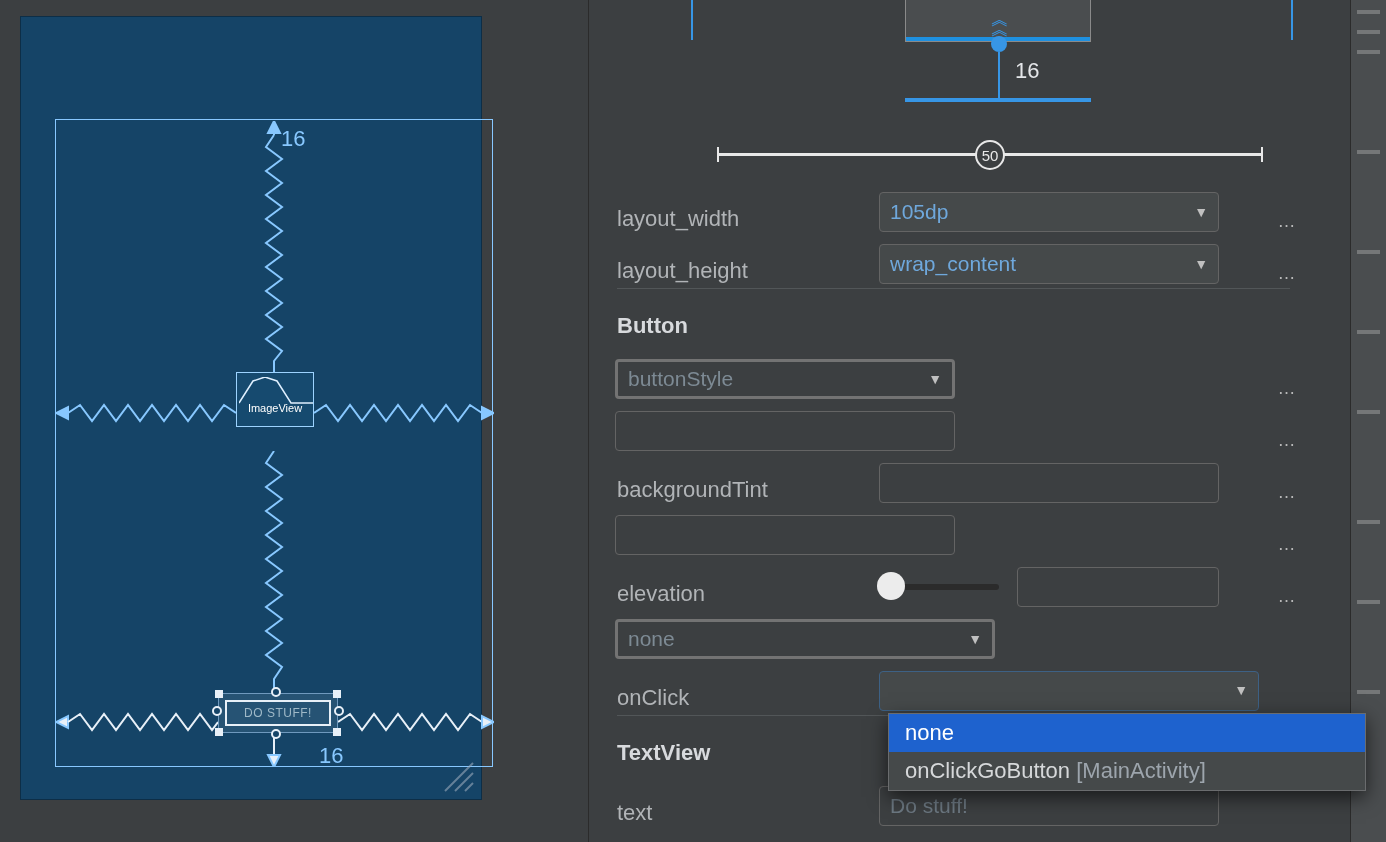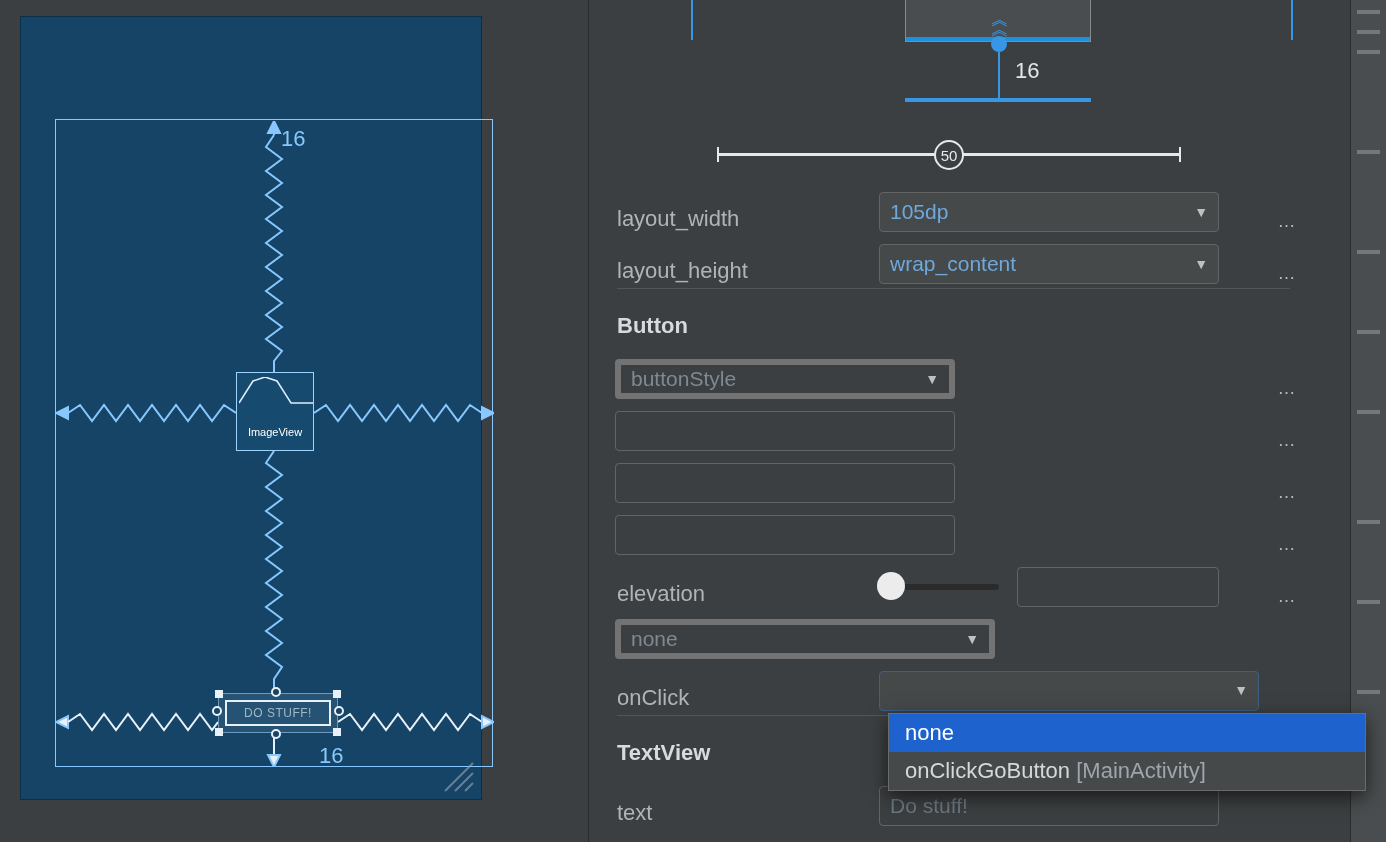--- a/index.html
+++ b/index.html
@@ -38,21 +38,21 @@
   .zigzag {
     position: absolute;
     stroke: #88c8ff;
     fill: none;
     stroke-width: 2;
   }
   .arrowhead { fill:#88c8ff; }
   .imgview-box {
     position: absolute;
     left: 215px; top: 355px;
-    width: 78px; height: 79px;
+    width: 78px; height: 55px;
     border: 1.5px solid #9dd3ff;
     background: #164a6f;
   }
   .imgview-curve {
     position:absolute; left:2px; top:4px; width:74px; height:28px;
   }
   .imgview-label {
     position:absolute; left:0; right:0; bottom:12px;
     text-align:center; color:#fff; font-size:11px;
   }
@@ -90,21 +90,21 @@
     padding-left: 26px;
   }
   .constraint-widget-zone {
     position:relative;
     height:180px;
     width:680px;
   }
   .bias-slider {
     position:absolute;
     left:102px; top:144px;
-    width:464px;
+    width:546px;
     height:20px;
   }
   .bias-track {
     position:absolute; left:0; right:0; top:9px; height:3px;
     background:#e8e8e8;
   }
   .bias-cap {
     position:absolute; top:3px; width:2px; height:15px; background:#e8e8e8;
   }
   .bias-thumb {
@@ -168,21 +168,21 @@
     background:#45494a;
     border:1px solid #646464;
     border-radius:4px;
     padding: 0 10px;
     font-size:21px;
   }
   .combo { justify-content:space-between; }
   .combo.highlight { color:#6fa8dc; }
   .combo.active { border:1.5px solid #3d6185; background:#45494a;}
   .combo .caret { color:#c0c0c0; font-size:14px;}
-  .combo.flat-ghost { background:transparent; border:6px solid #737373; color:#7d8a94;gap:28px;}
+  .combo.flat-ghost { background:transparent; border:3px solid #737373; color:#7d8a94;gap:28px;}
   .txtbox.empty { background:transparent;}
   .txtbox.readonly { background:transparent; color:#6c7882;}
   .elev-slider-wrap { width:340px; display:flex; align-items:center; gap:18px;}
   .elev-slider {
     position:relative; width:120px; height:6px; background:#2b2b2b; border-radius:3px;
   }
   .elev-thumb {
     position:absolute; left:-2px; top:-12px; width:28px; height:28px; background:#ececec; border-radius:50%;
   }
   .elev-box { flex:1; height:40px; border:1px solid #646464; border-radius:4px; background:transparent;}
@@ -347,20 +347,21 @@
   </div>
 
   <div class="prop-row">
     <div class="field">
         <div class="txtbox empty"></div>
       </div>
     <div class="more">…</div>
   </div>
 
   <div class="prop-row">
+    <div class="label">backgroundTint</div>
     <div class="field">
         <div class="txtbox empty"></div>
       </div>
     <div class="more">…</div>
   </div>
 
   <div class="prop-row">
     <div class="field">
         <div class="txtbox empty"></div>
       </div>

